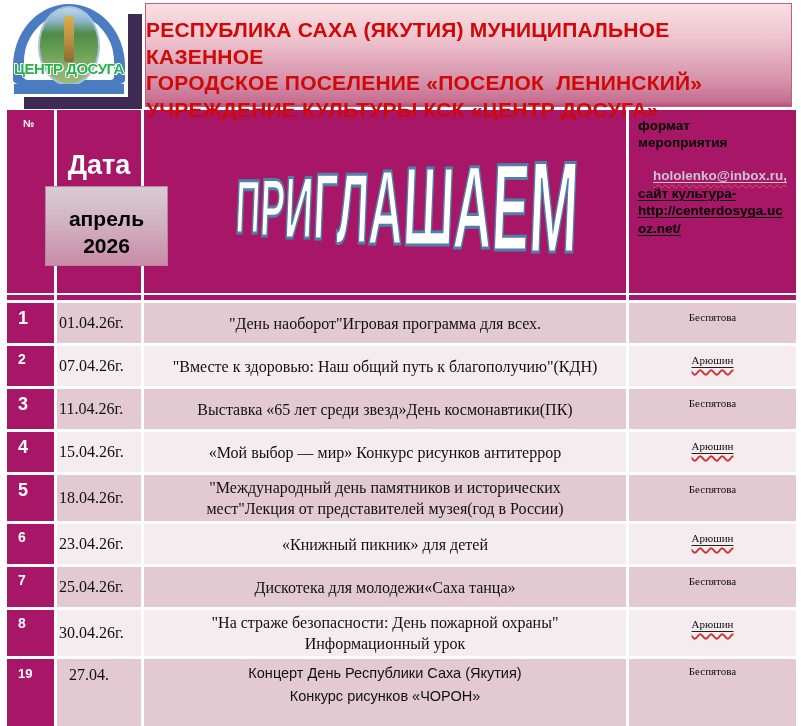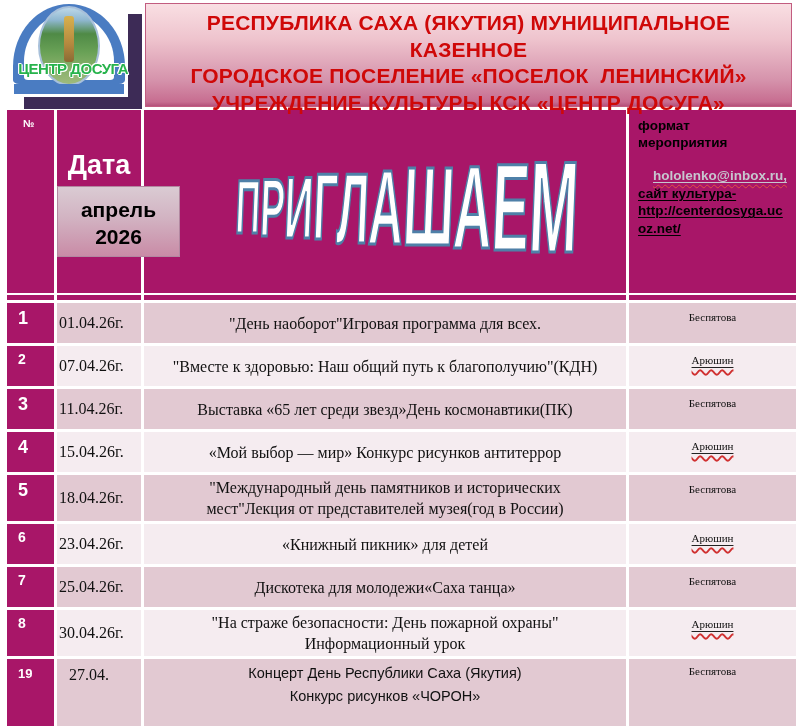--- a/index.html
+++ b/index.html
@@ -32,47 +32,47 @@
   .logo-monument{
     position:absolute;left:50%;top:8px;transform:translateX(-50%);
     width:10px;height:46px;border-radius:3px;
     background:linear-gradient(#d8b14e,#b5893f 60%,#8a6a34);
   }
   .logo-bar{
     position:absolute;left:4px;right:4px;bottom:3px;height:10px;
     background:#4a7cc2;
   }
   .logo-title{
-    position:absolute;left:0;right:0;top:58px;text-align:right;
+    position:absolute;left:0;right:0;top:58px;text-align:center;
     font-size:15px;font-weight:bold;letter-spacing:-0.5px;color:#27b34c;
     text-shadow:-1px 0 #fff,1px 0 #fff,0 -1px #fff,0 1px #fff,1px 1px #fff,-1px -1px #fff;
     z-index:2;white-space:nowrap;
   }
   .band{
     position:absolute;left:145px;top:3px;width:645px;height:102px;
     background:linear-gradient(#f9dfe3 0%,#eec3cd 35%,#d592ab 75%,#c76d90 96%,#b5517a 100%);
     border:1px solid #c25c80;z-index:2;
   }
   .band-title{
-    padding-top:6px;text-align:center;color:#cf0808;font-weight:bold;
+    padding-top:13px;text-align:left;color:#cf0808;font-weight:bold;
     font-size:21px;line-height:26.5px;letter-spacing:0.2px;
   }
   
   .sched{position:absolute;left:7px;top:110px;width:789px;z-index:1;}
   .grid{display:grid;grid-template-columns:47px 84px 1fr 167px;column-gap:3px;}
   .head-block .hcell{background:#a81668;}
   .head-block{height:183px;margin-bottom:2px;}
   .hcell{position:relative;color:#fff;}
   .num-symbol{display:block;padding:8px 0 0 16px;font-size:10px;font-weight:bold;}
   .date-label{display:block;text-align:center;padding-top:40px;font-size:27px;font-weight:bold;}
   .month-box{
     position:absolute;left:-12px;top:76px;width:121px;height:60px;z-index:4;
     background:linear-gradient(#dacbd3 0%,#d2b3c2 45%,#c98ba6 100%);
     border:1px solid #b287a0;text-align:center;color:#000;
-    font-size:21px;font-weight:bold;line-height:27px;padding-top:9px;margin-left:12px;
+    font-size:21px;font-weight:bold;line-height:27px;padding-top:18px;
   }
   .wordart{
     position:absolute;left:263px;top:97px;
     transform:translate(-50%,-50%) scaleX(0.45);
     display:flex;align-items:center;white-space:nowrap;
     font-weight:bold;color:#ffffff;-webkit-text-stroke:3px #4e80a8;
     line-height:0.9;z-index:2;
   }
   .wordart span{display:inline-block;transform:skewX(-5deg);}
   .format-cell{padding:7px 6px 0 9px;color:#000;}

